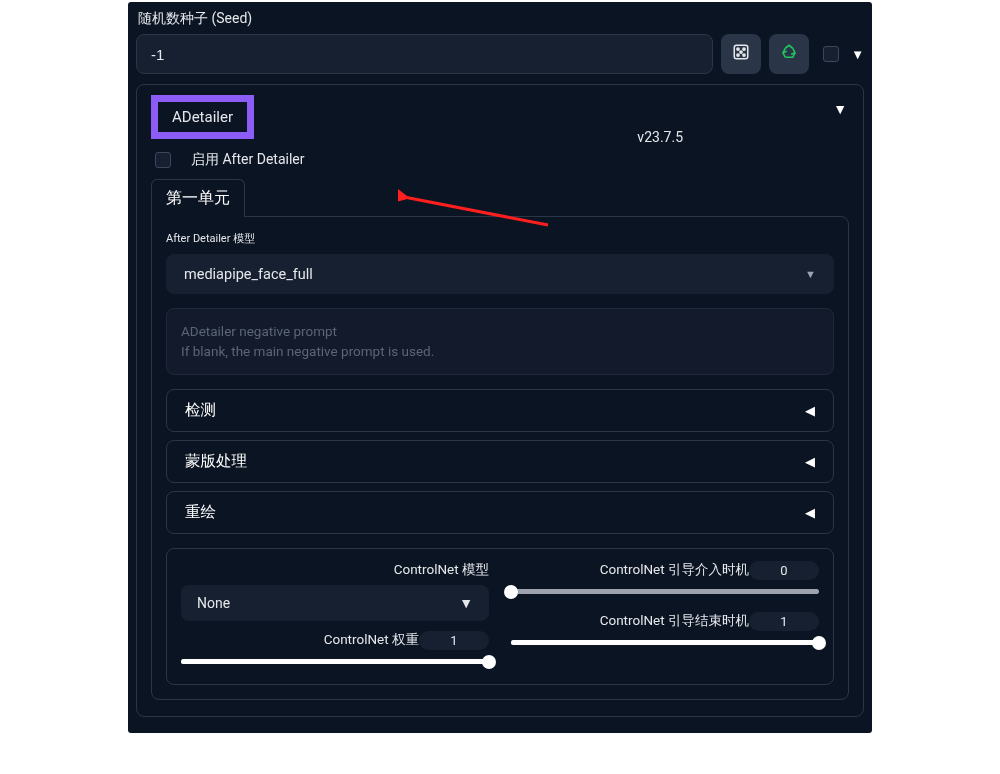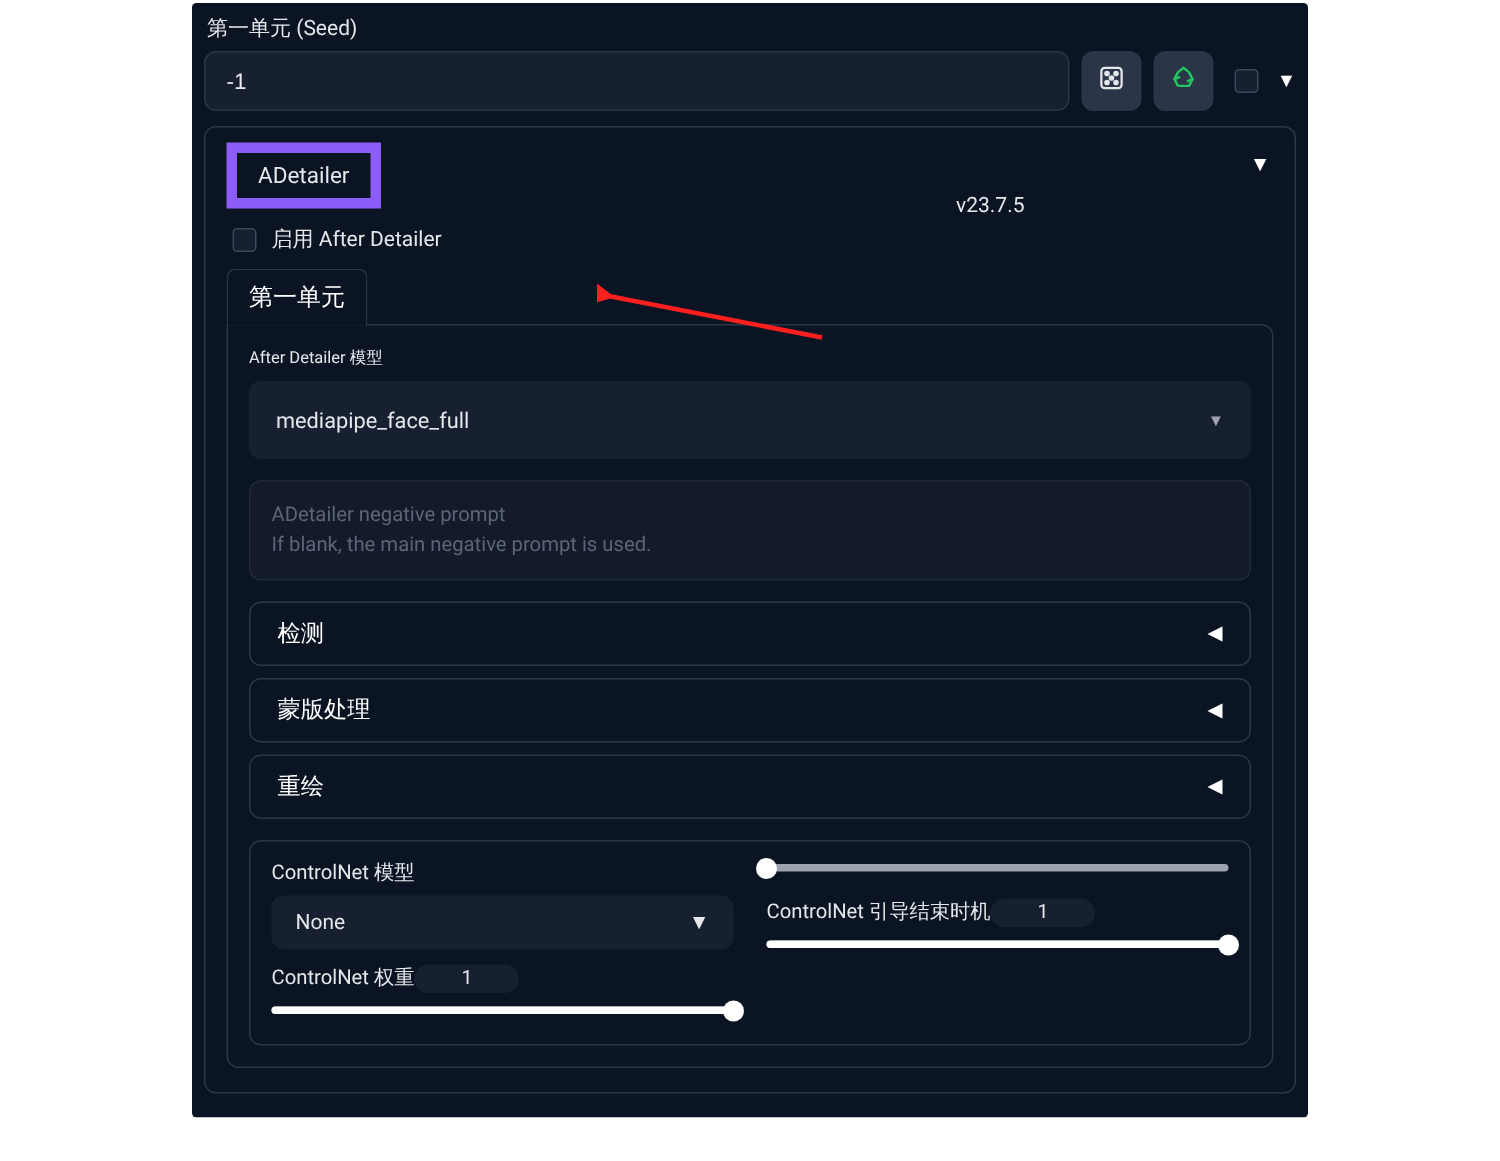--- a/index.html
+++ b/index.html
@@ -82,21 +82,21 @@
     display: inline-block;
   }
   .panel-caret {
     color: #fff;
     font-size: 14px;
     padding: 6px 2px 0 0;
   }
   .enable-row {
     display: flex;
     align-items: center;
-    gap: 10px;
+    gap: 20px;
     margin: 8px 0 10px 4px;
   }
   .checkbox {
     width: 16px; height: 16px;
     border: 1px solid #3b475c;
     border-radius: 3px;
     background: #172030;
   }
   .enable-label { font-size: 14px; color: #e5e7eb; }
   .version {
@@ -126,21 +126,21 @@
   }
   .tab.inactive { color: #6b7280; }
   .tab-body {
     border: 1px solid #2a3648;
     border-radius: 0 8px 8px 8px;
     padding: 12px 14px 14px 14px;
     margin-top: -1px;
   }
   .field-label { font-size: 11px; color: #e5e7eb; margin: 2px 0 8px 0; }
   .dropdown {
-    height: 52px;
+    height: 40px;
     background: #172030;
     border-radius: 8px;
     display: flex;
     align-items: center;
     justify-content: space-between;
     padding: 0 18px;
     font-size: 14.5px;
     color: #e5e7eb;
     cursor: pointer;
     margin-bottom: 14px;
@@ -175,21 +175,21 @@
     border-radius: 8px;
     padding: 12px 14px 16px 14px;
     margin-top: 14px;
     display: flex;
     gap: 22px;
   }
   .cnet-col { flex: 1; min-width: 0; }
   .cnet-row {
     display: flex;
     align-items: center;
-    justify-content: flex-start;
+    justify-content: flex-end;
     font-size: 13.5px;
     margin-bottom: 6px;
   }
   .value-pill {
     background: #172030;
     border-radius: 12px;
     padding: 2px 0;
     width: 70px;
     text-align: center;
     font-size: 13px;
@@ -242,21 +242,21 @@
     left: 261px;
     top: 100px;
     pointer-events: none;
   }
 </style>
 </head>
 <body>
 
 <div class="app">
 
-  <div class="seed-label">第一单元 (Seed)</div>
+  <div class="seed-label">随机数种子 (Seed)</div>
   <div class="seed-row">
     <input class="seed-input" type="text" value="-1" style="">
     <div class="icon-btn">
       <span>
         <svg width="18" height="18" viewBox="0 0 24 24" fill="none" stroke="#e5e7eb" stroke-width="2">
           <rect x="3" y="3" width="18" height="18" rx="3"></rect>
           <circle cx="8" cy="8" r="1.5" fill="#e5e7eb"></circle>
           <circle cx="16" cy="8" r="1.5" fill="#e5e7eb"></circle>
           <circle cx="12" cy="12" r="1.5" fill="#e5e7eb"></circle>
           <circle cx="8" cy="16" r="1.5" fill="#e5e7eb"></circle>
@@ -345,20 +345,24 @@
             <span class="value-pill">1</span>
           </div>
           <div class="slider">
             <div class="slider-track">
                 <div class="slider-fill" style="width:100%"></div>
                 <div class="slider-thumb" style="left:100%"></div>
               </div>
           </div>
         </div>
         <div class="cnet-col">
+          <div class="cnet-row">
+            <span>ControlNet 引导介入时机</span>
+            <span class="value-pill">0</span>
+          </div>
           <div class="slider" style="margin-bottom:14px;">
             <div class="slider-track">
                 <div class="slider-fill" style="width:0%"></div>
                 <div class="slider-thumb" style="left:0%"></div>
               </div>
           </div>
           <div class="cnet-row">
             <span>ControlNet 引导结束时机</span>
             <span class="value-pill">1</span>
           </div>

